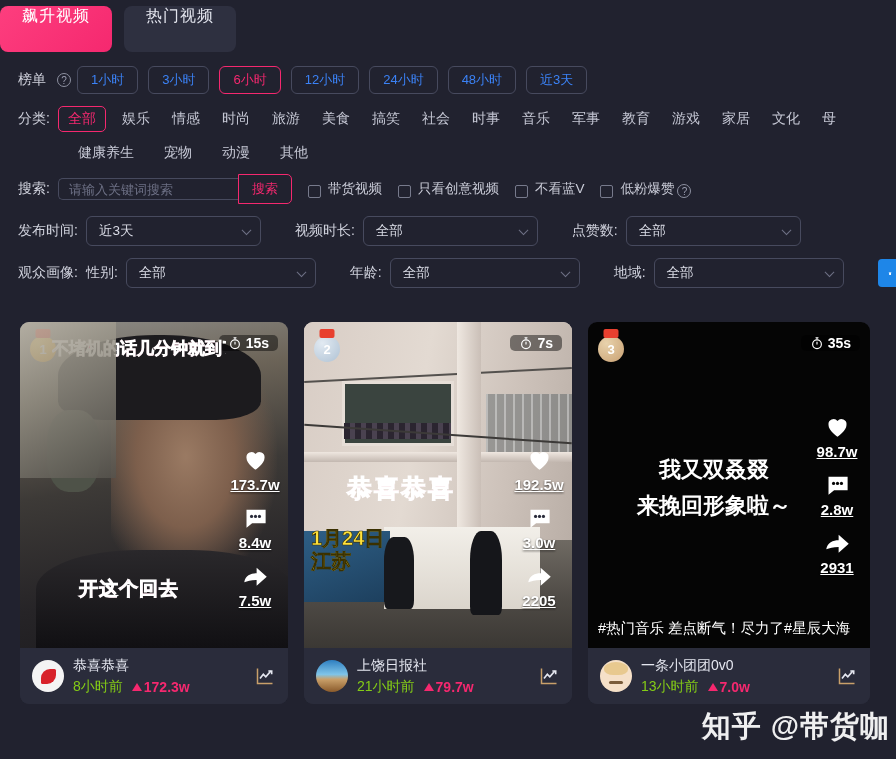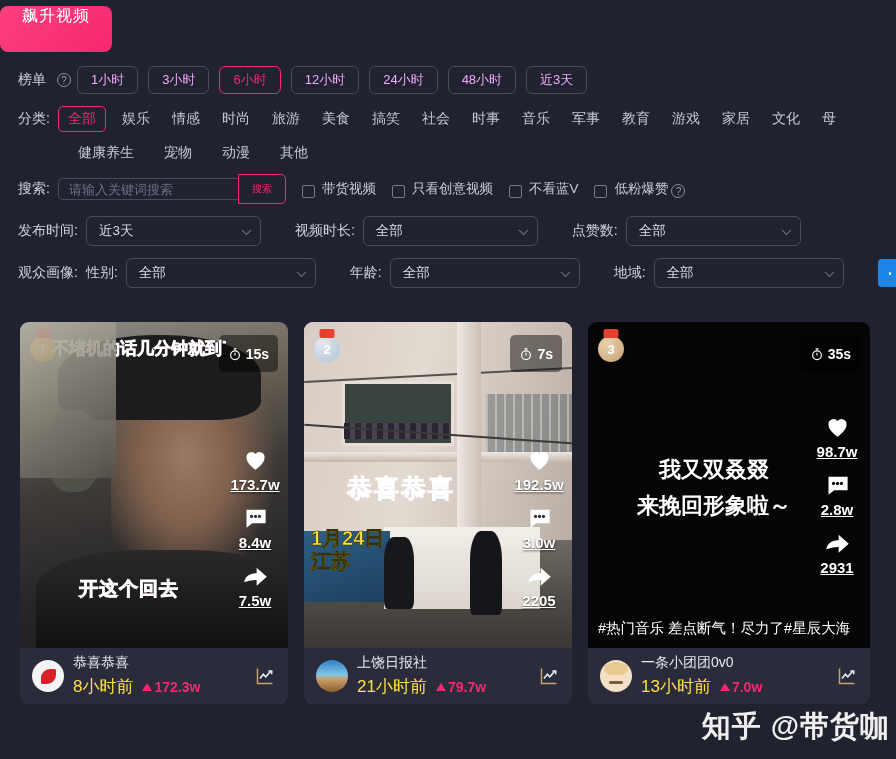--- a/index.html
+++ b/index.html
@@ -29,21 +29,21 @@
   .flabel { font-size: 14px; color: #cfd1dc; white-space: nowrap; margin-right: 8px; }
   .help-icon {
     display: inline-flex; align-items: center; justify-content: center;
     width: 14px; height: 14px; border: 1px solid #8d90a0; border-radius: 50%;
     font-size: 10px; color: #9a9db0; margin-left: 3px; margin-right: 6px; cursor: pointer;
   }
   .chip {
     height: 28px; padding: 0 13px; margin-right: 10px;
     display: inline-flex; align-items: center; justify-content: center;
     border: 1px solid #474a5e; border-radius: 6px;
-    font-size: 13px; color: #f0abfc; cursor: pointer; white-space: nowrap;
+    font-size: 13px; color: #3b82f6; cursor: pointer; white-space: nowrap;
   }
   .chip.sel { border-color: #f5286f; color: #f5286f; }
   .cat {
     font-size: 14px; color: #c5c7d4; margin-right: 22px; cursor: pointer; white-space: nowrap;
   }
   .cat.sel {
     border: 1px solid #f5286f; border-radius: 5px; color: #f5286f;
     padding: 3px 9px; margin-right: 16px;
   }
   .cats-row2 { padding-left: 60px; }
@@ -55,21 +55,21 @@
     width: 180px; height: 22px; background: transparent;
     border: 1px solid #474a5e; border-right: none;
     border-radius: 5px 0 0 5px; padding: 0 10px;
     color: #f0abfc; font-size: 13px; outline: none;
     font-family: inherit;
   }
   .search-input::placeholder { color: #6d7085; }
   .search-btn {
     height: 30px; padding: 0 13px; display: flex; align-items: center;
     border: 1px solid #f5286f; border-radius: 0 5px 5px 0;
-    color: #f5286f; font-size: 10px; background: transparent; cursor: pointer;
+    color: #f5286f; font-size: 13px; background: transparent; cursor: pointer;
     font-family: inherit;
   }
   .cbx-group { display: flex; align-items: center; margin-left: 16px; }
   .cbx { display: flex; align-items: flex-end; margin-right: 16px; cursor: pointer; }
   .cbx .box {
     width: 13px; height: 13px; border: 1px solid #777a8c;
     border-radius: 2px; margin-right: 7px; background: transparent;
   }
   .cbx .txt { font-size: 13.5px; color: #c9cbd7; white-space: nowrap; }
 
@@ -165,21 +165,21 @@
   .medal .disc {
     width:26px; height:26px; border-radius:50%;
     display:flex; align-items:center; justify-content:center;
     font-size:13px; font-weight:bold; color:#fff;
   }
   .medal.g1 .disc { background: radial-gradient(circle at 32% 28%,#ffd464,#f5a623); }
   .medal.g2 .disc { background: radial-gradient(circle at 32% 28%,#e2eaf2,#afc2d4); }
   .medal.g3 .disc { background: radial-gradient(circle at 32% 28%,#e8d2ac,#c9a173); }
 
   .dur {
-    position: absolute; right: 10px; top: 13px; height: 37px;
+    position: absolute; right: 10px; top: 13px; height: 16px;
     padding: 0 9px; background: rgba(0,0,0,.45); border-radius: 5px;
     display: flex; align-items: center; gap: 4px;
     color: #fff; font-size: 14px; font-weight: bold;
   }
   .ov-title {
     position: absolute; left: 32px; top: 15px; right: 62px;
     color: #fb5e8e; font-size: 17px; font-weight: bold;
     -webkit-text-stroke: .7px #fff; white-space: nowrap; overflow: hidden;
   }
   .ov-mid {
@@ -229,37 +229,40 @@
   .avatar.a1 .mk { width:15px; height:15px; background:#d8222a; border-radius: 60% 10% 60% 10%; }
   .avatar.a2 { background: linear-gradient(180deg,#2e7fc1 0%,#7fc4e8 45%,#c9a06a 60%,#8a5a2b 100%); }
   .avatar.a3 { background:#f5e0c8; position:relative; }
   .avatar.a3::before { content:""; position:absolute; top:2px; left:4px; right:4px; height:13px;
     background:#e8c98f; border-radius:50% 50% 40% 40%; }
   .avatar.a3::after { content:""; position:absolute; bottom:8px; left:9px; width:14px; height:3px;
     background:#7a5c3a; border-radius:2px; }
   .fmeta { flex: 1; min-width: 0; }
   .fname { font-size: 14px; color: #e5e7f0; white-space: nowrap; overflow: hidden; text-overflow: ellipsis; }
   .fsub { display: flex; align-items: center; gap: 9px; margin-top: 3px; }
-  .ftime { font-size: 17px; color: #fde047; }
+  .ftime { font-size: 14px; color: #84cc16; }
   .fgrow { font-size: 14px; color: #f5286f; font-weight: bold; display: flex; align-items: center; gap: 2px; }
   .tri { width:0;height:0;border-left:5px solid transparent;border-right:5px solid transparent;border-bottom:8px solid #f5286f; }
   .chart-ic { width: 22px; height: 20px; flex: 0 0 22px; }
 
   .watermark {
     position: absolute; right: 6px; bottom: 12px;
     font-size: 29px; color: rgba(255,255,255,.93); font-weight: bold;
     letter-spacing: 1px; pointer-events: none;
   }
 </style>
 </head>
 <body>
 
 <div class="tabbar">
   <div class="tab active">
     <span>飙升视频</span>
+  </div>
+  <div class="tab idle">
+    <span>热门视频</span>
   </div>
 </div>
 
 <div class="filters">
 
   <div class="frow">
     <span class="flabel">榜单</span>
     <span class="help-icon">?</span>
     <span class="chip">1小时</span>
     <span class="chip">3小时</span>

